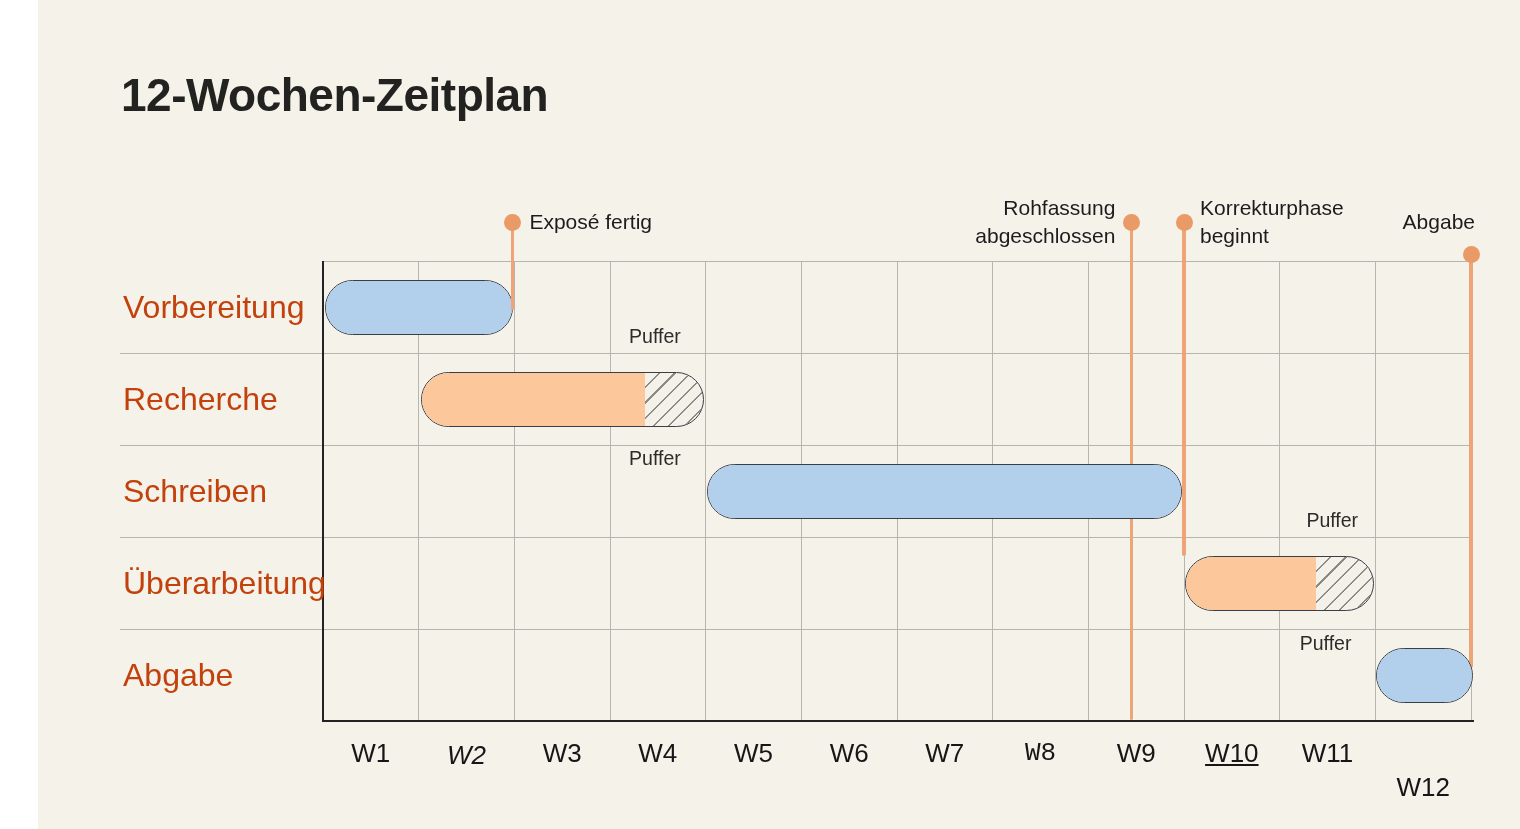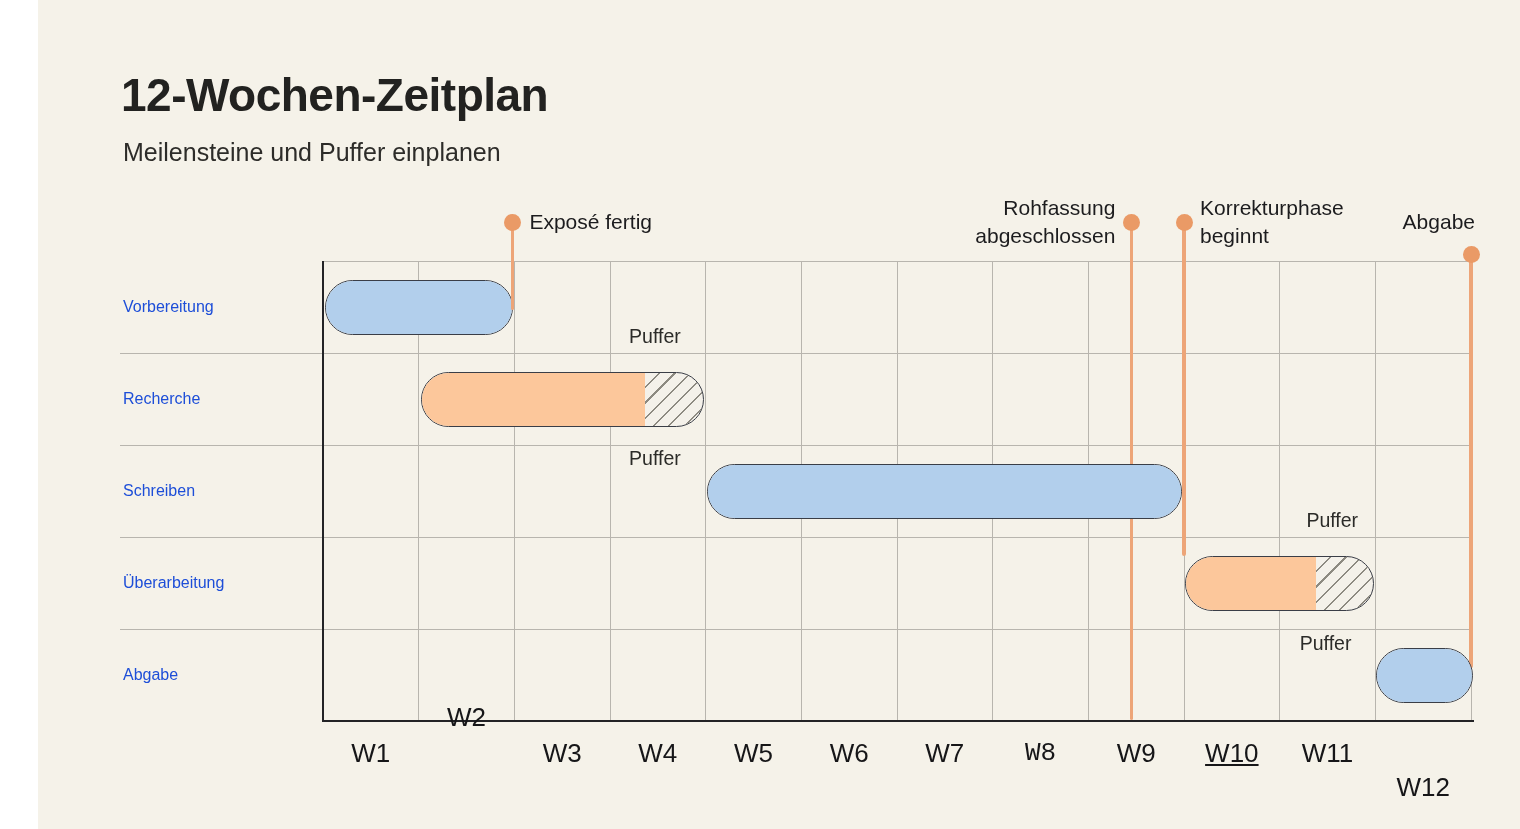--- a/index.html
+++ b/index.html
@@ -38,34 +38,33 @@
   .ms-dot{position:absolute;width:17px;height:17px;border-radius:50%;z-index:40;}
   .ms-label{
     position:absolute;font-size:21px;line-height:28px;color:#1c1c1e;
     z-index:45;white-space:nowrap;
   }
   .puffer-label{
     position:absolute;font-size:19.5px;color:#2b2b28;
     transform:translateX(-50%);z-index:15;white-space:nowrap;
   }
   .row-label{
-    position:absolute;font-size:16px;line-height:32px;color:#1d4ed8;
+    position:absolute;font-size:32px;line-height:32px;color:#c2410c;
     z-index:20;white-space:nowrap;
   }
   .week-label{
     position:absolute;font-size:26px;line-height:30px;color:#161618;
     transform:translateX(-50%);z-index:20;white-space:nowrap;
   }
 </style>
 </head>
 <body>
 
 <div class="stage">
   <div class="title">12-Wochen-Zeitplan</div>
-  <div class="subtitle">Meilensteine und Puffer einplanen</div>
   <div id="chart">
       <div class="gridline-v" style="left: 380.167px; top: 261px; height: 460px; background: rgb(184, 181, 174);"></div>
       <div class="gridline-v" style="left: 475.833px; top: 261px; height: 460px; background: rgb(184, 181, 174);"></div>
       <div class="gridline-v" style="left: 571.5px; top: 261px; height: 460px; background: rgb(184, 181, 174);"></div>
       <div class="gridline-v" style="left: 667.167px; top: 261px; height: 460px; background: rgb(184, 181, 174);"></div>
       <div class="gridline-v" style="left: 762.833px; top: 261px; height: 460px; background: rgb(184, 181, 174);"></div>
       <div class="gridline-v" style="left: 858.5px; top: 261px; height: 460px; background: rgb(184, 181, 174);"></div>
       <div class="gridline-v" style="left: 954.167px; top: 261px; height: 460px; background: rgb(184, 181, 174);"></div>
       <div class="gridline-v" style="left: 1049.83px; top: 261px; height: 460px; background: rgb(184, 181, 174);"></div>
       <div class="gridline-v" style="left: 1145.5px; top: 261px; height: 460px; background: rgb(184, 181, 174);"></div>
@@ -95,21 +94,21 @@
       <div class="row-label" style="left: 85px; top: 567px;">Überarbeitung</div>
       <div class="bar" style="left: 1146.96px; top: 555.5px; width: 189.42px; height: 55px; border-color: rgb(58, 62, 71); background: rgb(244, 241, 234);">
         <div class="bar-fill" style="background: rgb(252, 199, 155); width: 69.19%;"></div>
         <div class="bar-hatch"></div>
       </div>
       <div class="row-label" style="left: 85px; top: 659px;">Abgabe</div>
       <div class="bar" style="left: 1338.29px; top: 647.5px; width: 96.6233px; height: 55px; border-color: rgb(58, 62, 71); background: rgb(244, 241, 234);">
         <div class="bar-fill" style="background: rgb(178, 207, 236); width: 100%;"></div>
       </div>
       <div class="week-label" style="left: 332.833px; top: 738px;">W1</div>
-      <div class="week-label" style="left: 428.5px; top: 702px;">W2</div>
+      <div class="week-label" style="left: 428.5px; top: 740px; font-style: italic;">W2</div>
       <div class="week-label" style="left: 524.167px; top: 738px;">W3</div>
       <div class="week-label" style="left: 619.833px; top: 738px; text-align: right;">W4</div>
       <div class="week-label" style="left: 715.5px; top: 738px;">W5</div>
       <div class="week-label" style="left: 811.167px; top: 738px;">W6</div>
       <div class="week-label" style="left: 906.833px; top: 738px;">W7</div>
       <div class="week-label" style="left: 1002.5px; top: 738px; font-family: Liberation Mono, monospace;">W8</div>
       <div class="week-label" style="left: 1098.17px; top: 738px;">W9</div>
       <div class="week-label" style="left: 1193.83px; top: 738px; text-decoration: underline;">W10</div>
       <div class="week-label" style="left: 1289.5px; top: 738px;">W11</div>
       <div class="week-label" style="left: 1385.17px; top: 772px;">W12</div>

